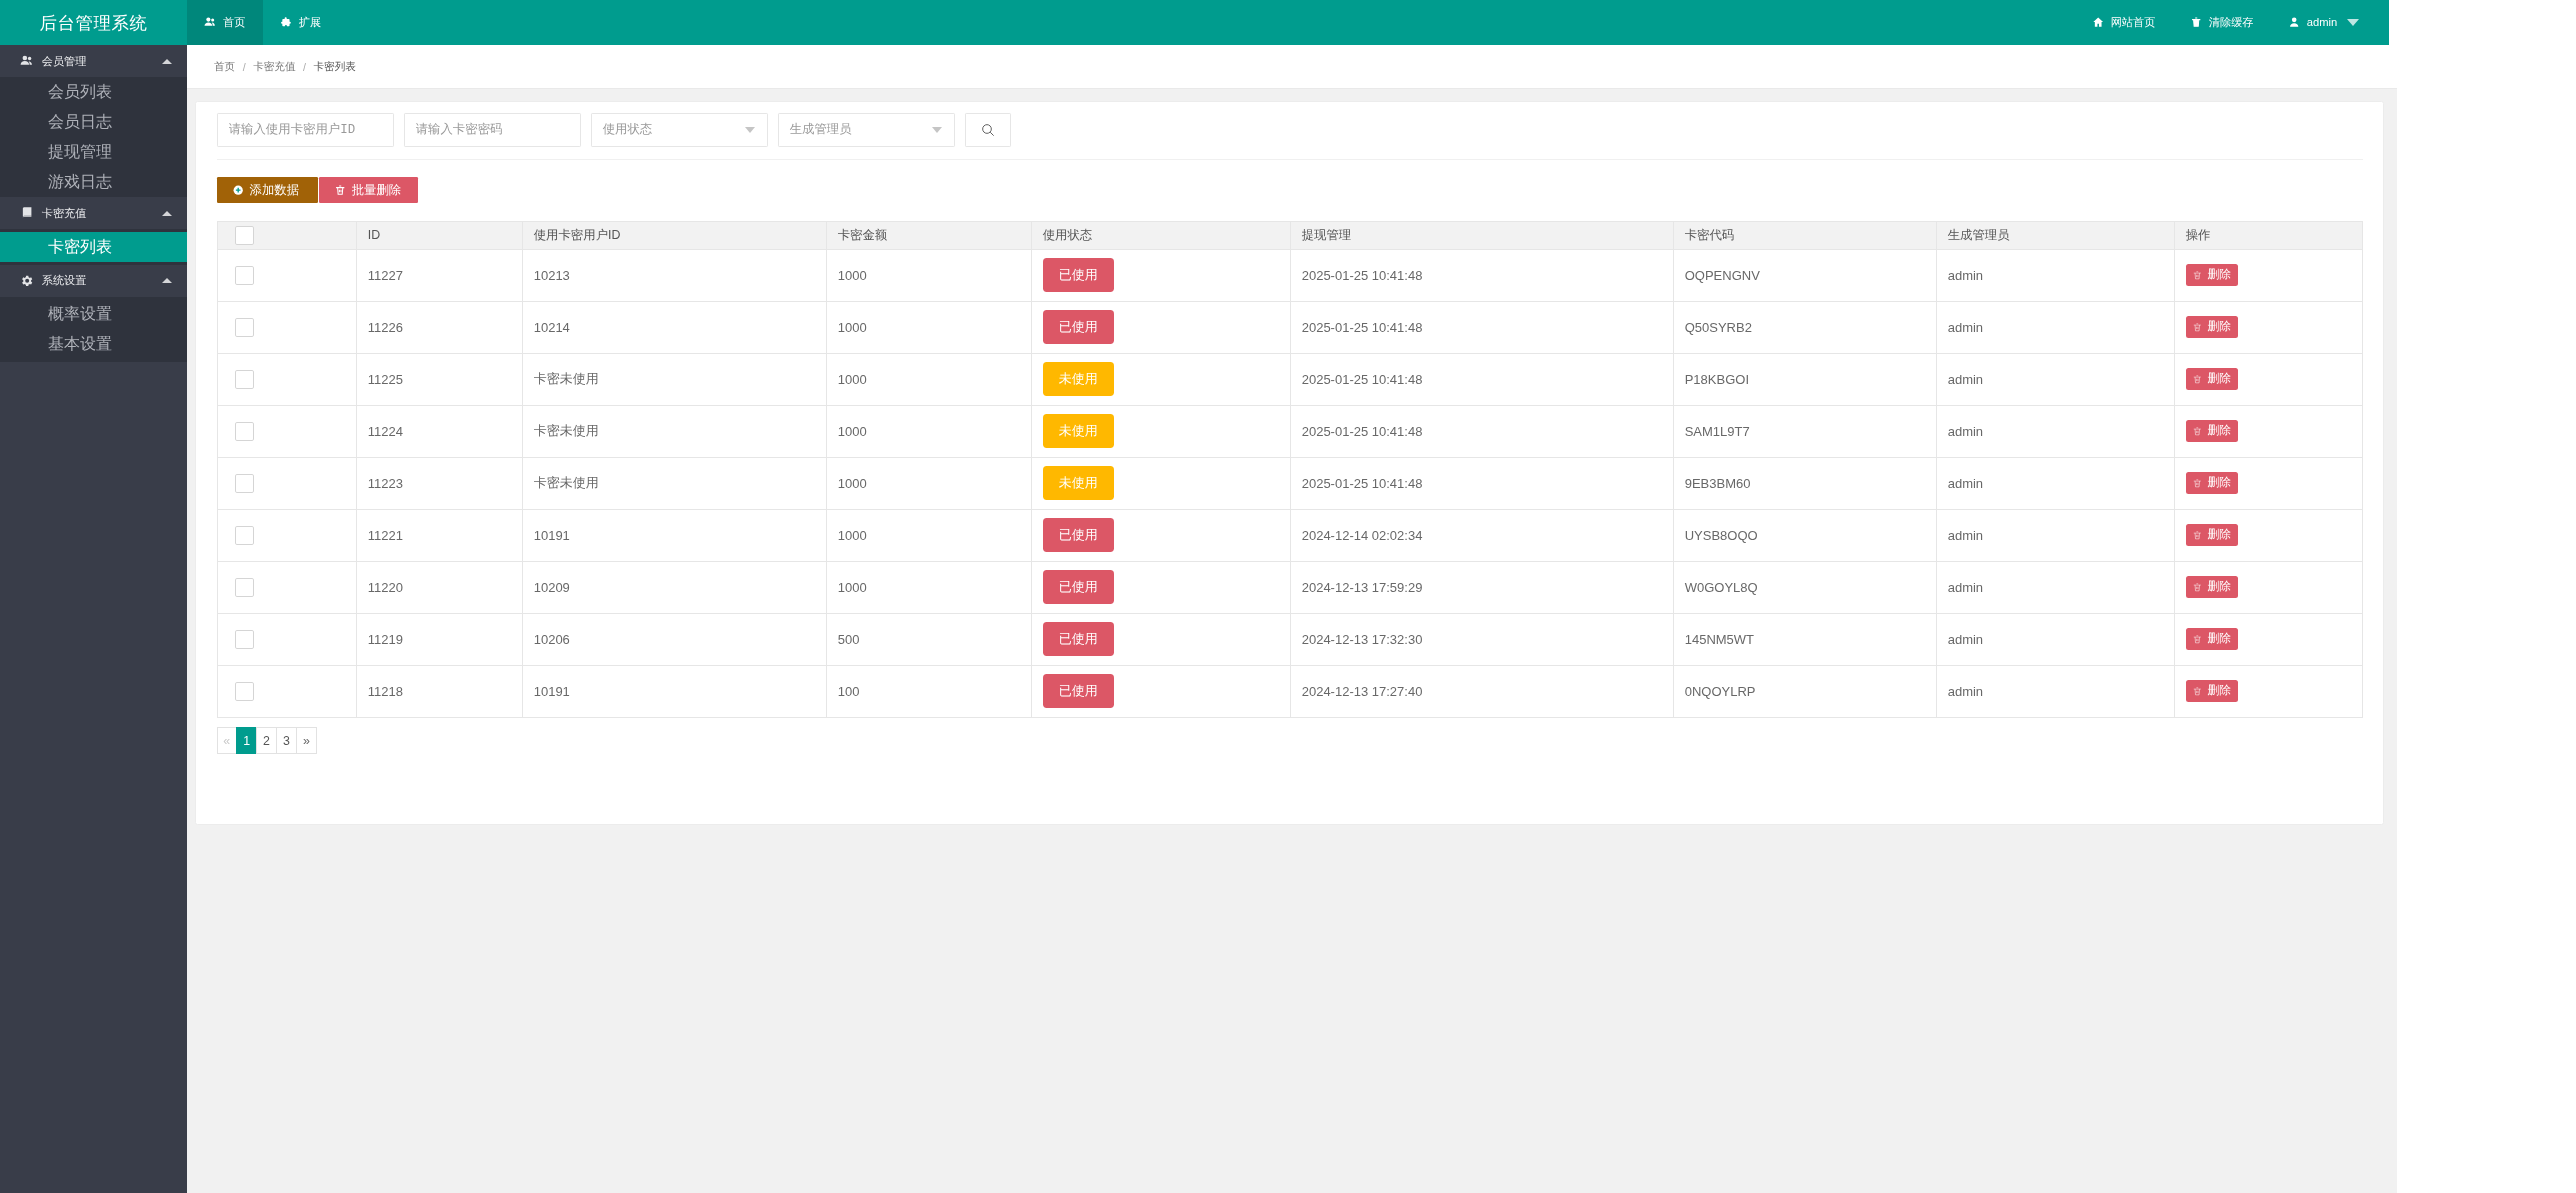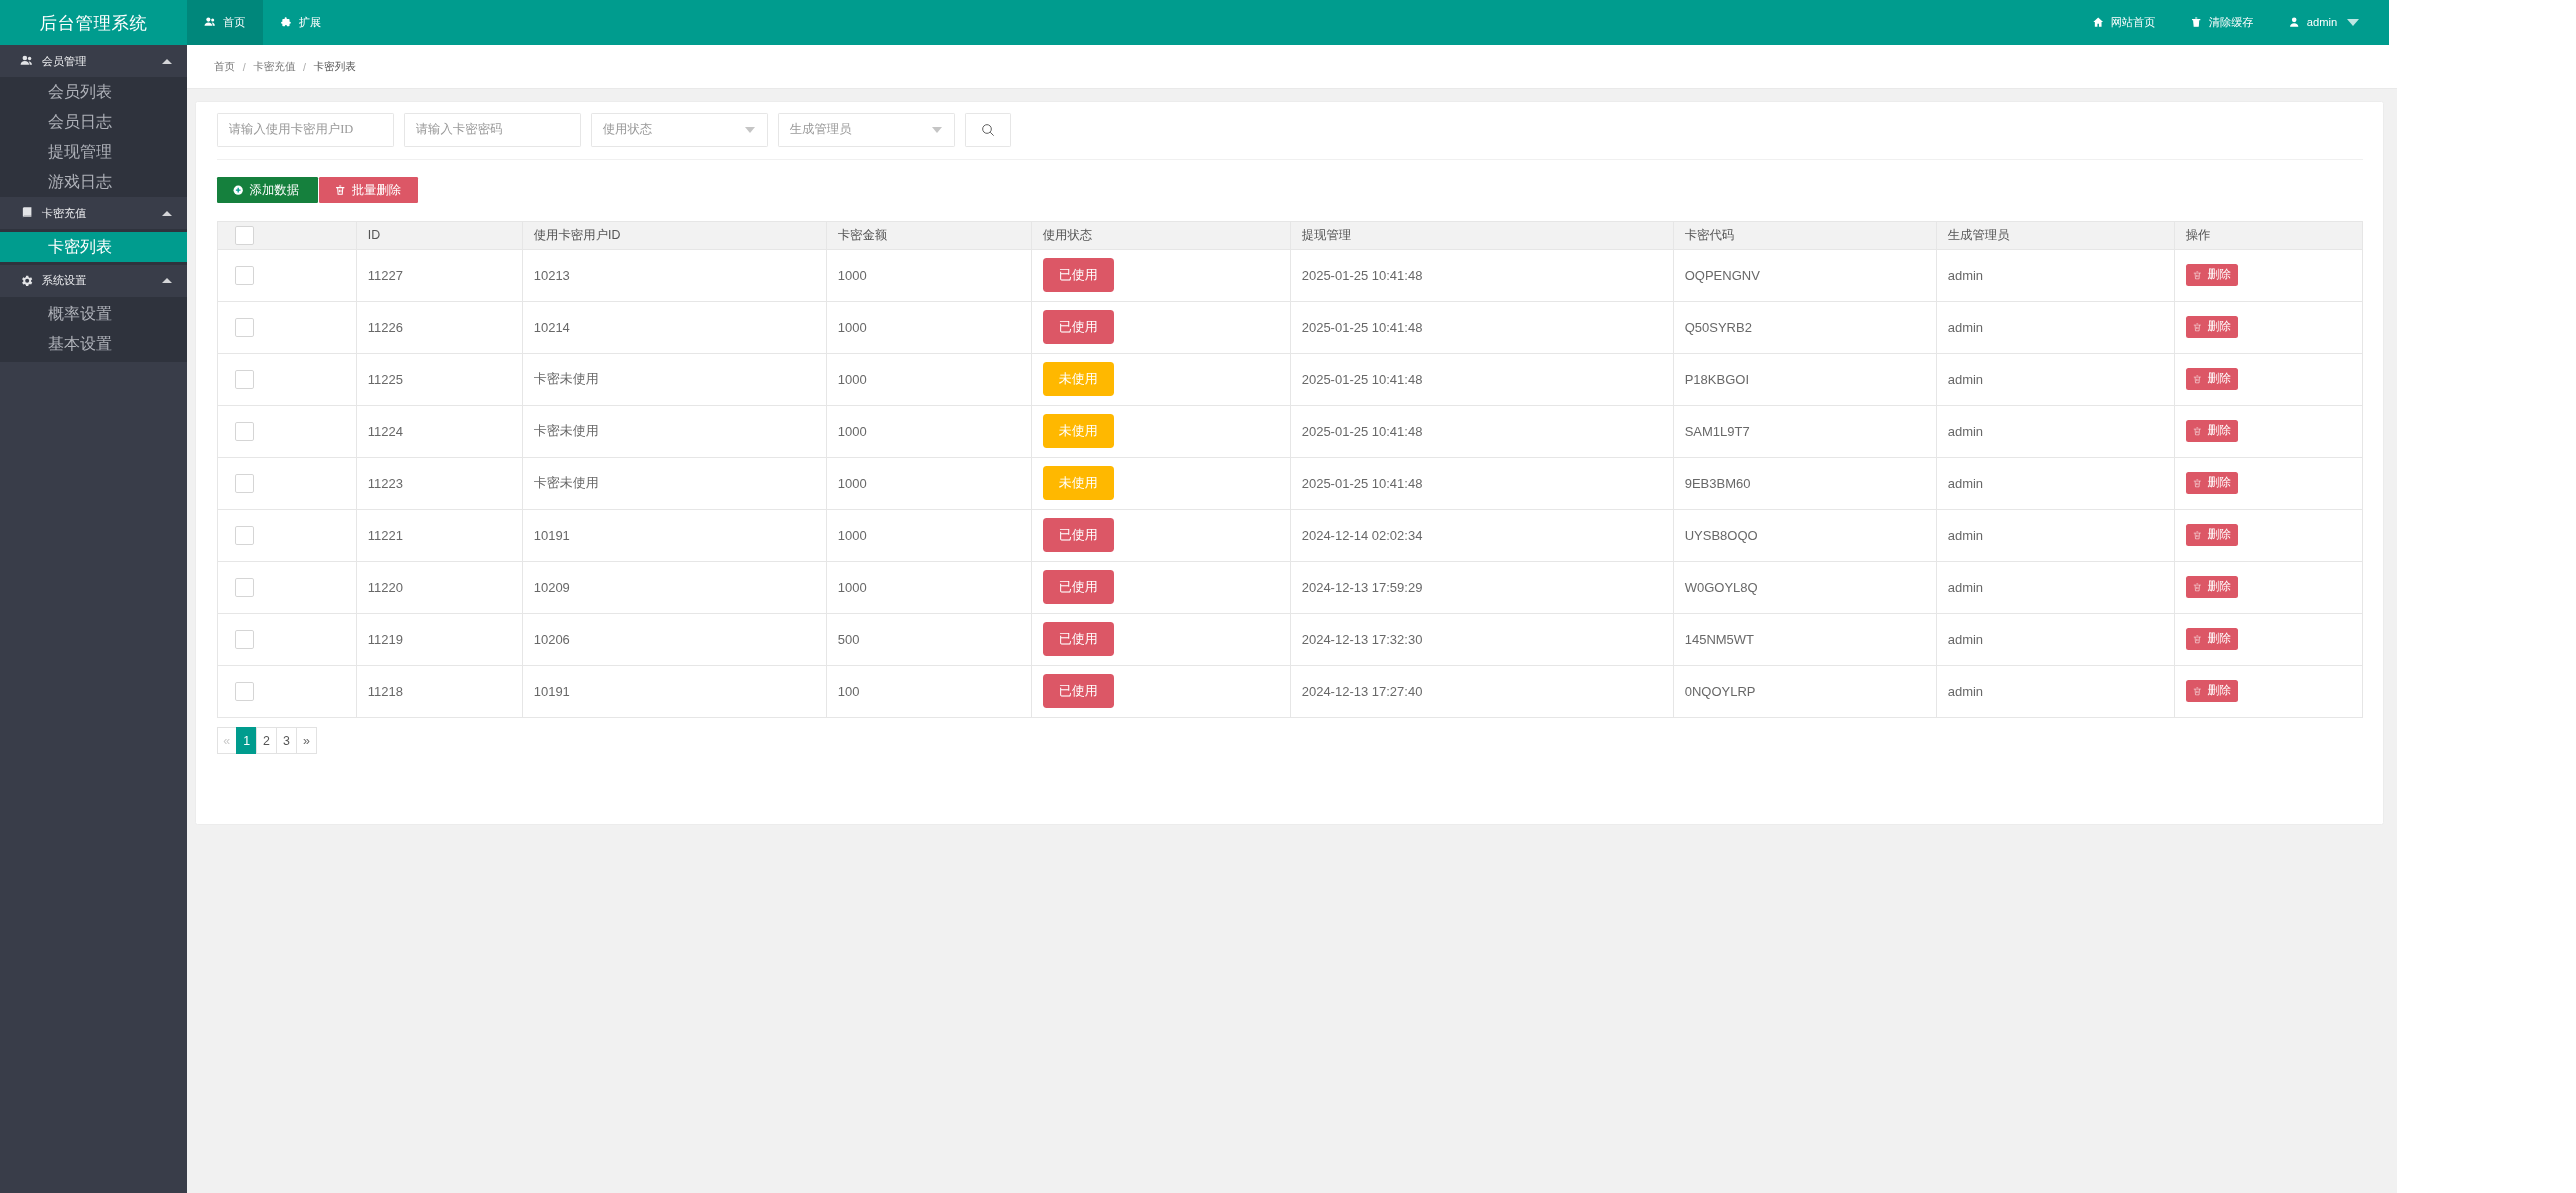--- a/index.html
+++ b/index.html
@@ -49,39 +49,39 @@
   .crumb-sep { color:#AAA; margin:0 7.5px; }
 
   
   .card { margin:12.4px 13.7px 0 8px; background:#fff; border:0.6px solid #ECECEC;
           border-radius:2.5px; padding:10.6px 20px 10px 20.5px; height:724px; }
 
   
   .filters { display:flex; align-items:center; gap:10px; }
   .f-input { width:177px; height:34px; border:0.6px solid #E6E6E6; border-radius:1.2px;
              padding:0 11.2px; font-size:12.4px; color:#333; outline:none;
-             font-family:Liberation Serif, serif; }
+             font-family:Liberation Mono, monospace; }
   .f-input::placeholder { color:#999; }
   .select { width:177px; height:34px; border:0.6px solid #E6E6E6; border-radius:1.2px;
             display:flex; align-items:center; padding:0 11.2px; cursor:pointer; background:#fff; }
   .select .sel-label { font-size:12.4px; color:#999; flex:1; }
   .sel-caret { width:0; height:0; border-left:5.6px solid transparent;
                border-right:5.6px solid transparent; border-top:6.2px solid #C5C5C5; }
   .search-btn { width:46px; height:34px; border:0.6px solid #E6E6E6; border-radius:1.2px;
                 background:#fff; display:flex; align-items:center; justify-content:center; cursor:pointer; }
   .search-btn svg { width:16px; height:16px; stroke:#555; fill:none; stroke-width:1.4px; }
 
   .divider { border-top:0.6px solid #F0F0F0; margin-top:12.4px; }
 
   
   .toolbar { margin-top:17px; display:flex; gap:1.2px; }
   .btn { height:25.5px; border:none; border-radius:1.2px; color:#fff; font-size:12.4px;
          display:inline-flex; align-items:center; gap:5.6px; padding:0 15px; cursor:pointer;
          font-family:"Liberation Sans","DejaVu Sans",sans-serif; }
-  .btn.add { background:#15803d; width:101px;text-align:center; }
+  .btn.add { background:#a16207; width:101px;text-align:center; }
   .btn.danger { background:#DC5766; width:99px; }
   .btn svg { width:12.4px; height:12.4px; }
 
   
   .grid { margin-top:18px; border-collapse:collapse; table-layout:fixed; width:2146px; }
   .grid th { background:#F2F2F2; height:28px; font-weight:normal; font-size:12.4px; color:#555;
              text-align:left; padding-left:11.2px; border:0.6px solid #E6E6E6; }
   .grid td { height:52px; font-size:13px; color:#686868; padding-left:11.2px;
              border:0.6px solid #E6E6E6; background:#fff; vertical-align:middle; }
   .checkbox { width:19px; height:19px; background:#fff; border:0.6px solid #D5D5D5;

